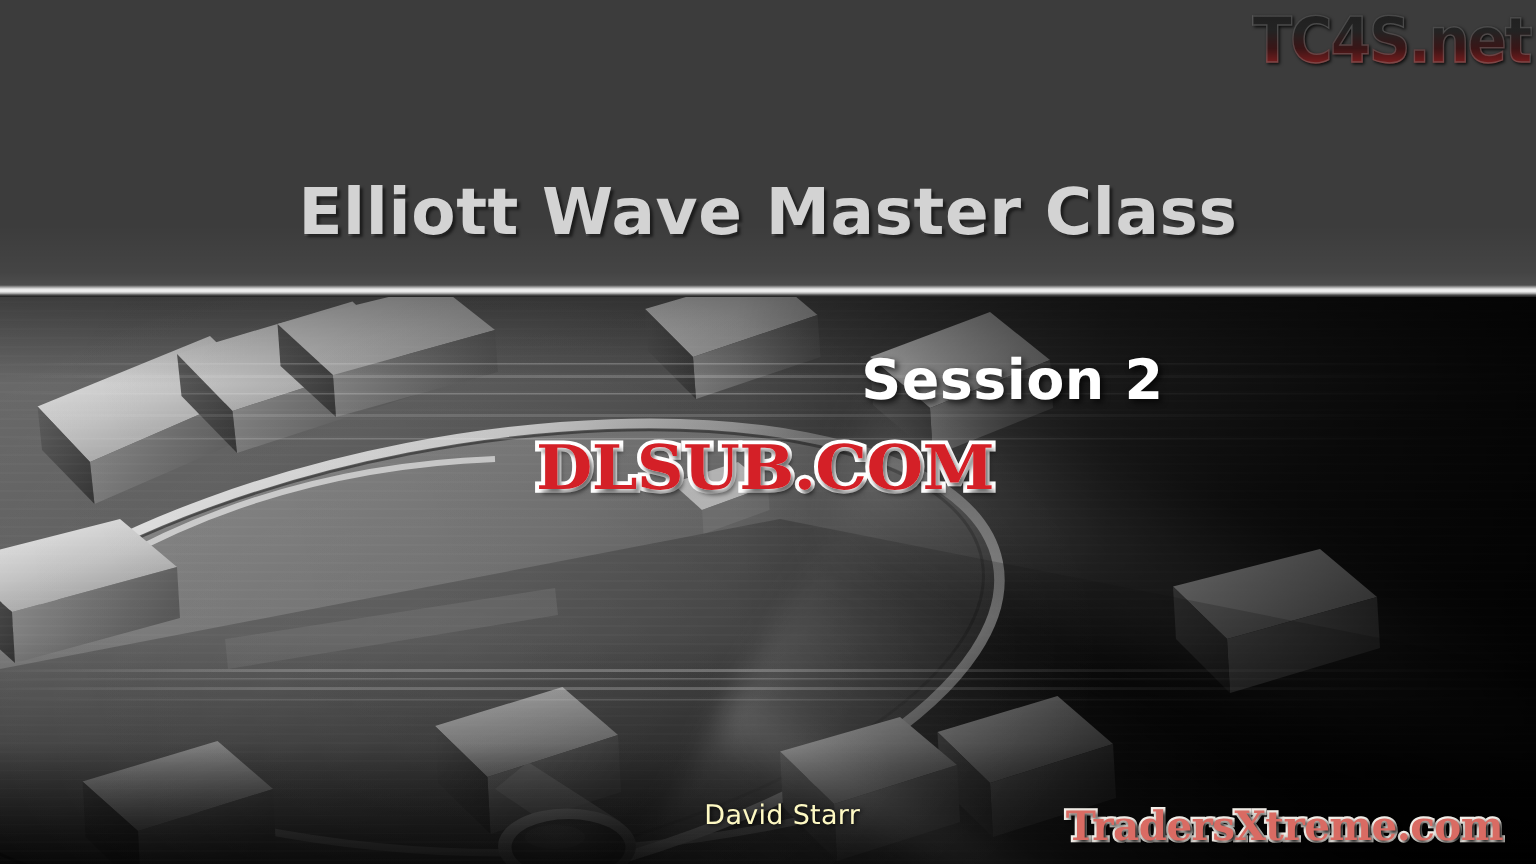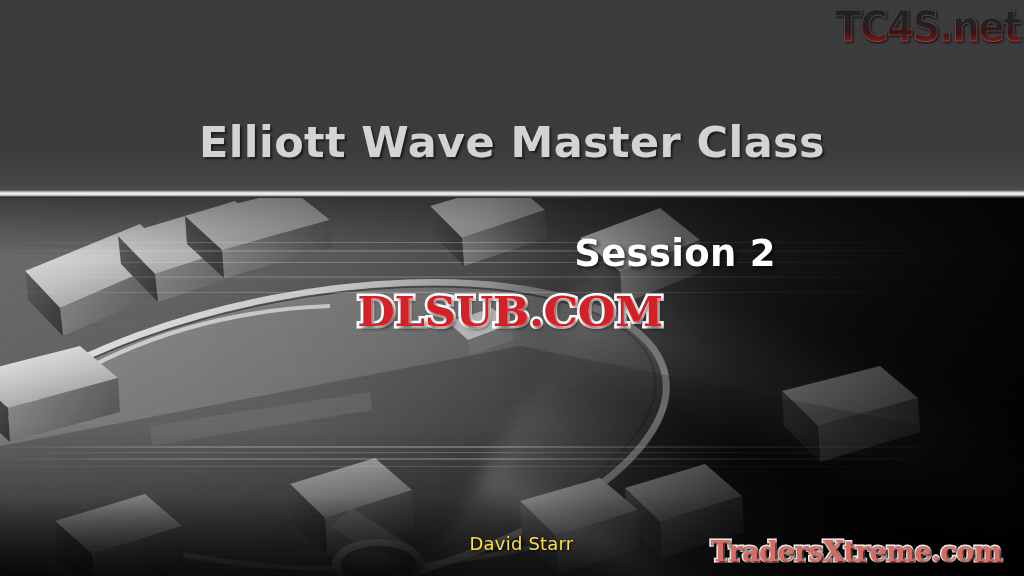--- a/index.html
+++ b/index.html
@@ -121,21 +121,21 @@
     text-shadow:2px 2px 4px rgba(0,0,0,0.75);
     z-index:40; white-space:nowrap;
   }
   .session-inner{ display:inline-block; transform:translateX(175px); }
 
   .author {
     position:absolute; left:0; top:533px; width:1024px;
     text-align:center;
     font-family:"DejaVu Sans", sans-serif;
     font-weight:normal; font-size:18px; letter-spacing:0.2px;
-    color:#fde047;
+    color:#fef9c3;
     text-shadow:1px 1px 3px rgba(0,0,0,0.85);
     z-index:40; white-space:nowrap;padding-left:31px;
   }
   .author-inner{ display:inline-block; transform:translateX(-6px); }
 
   
   .watermark-dlsub {
     position:absolute; left:0; top:264px; width:1024px; text-align:center;
     z-index:60; pointer-events:none;margin-top:24px;
   }

